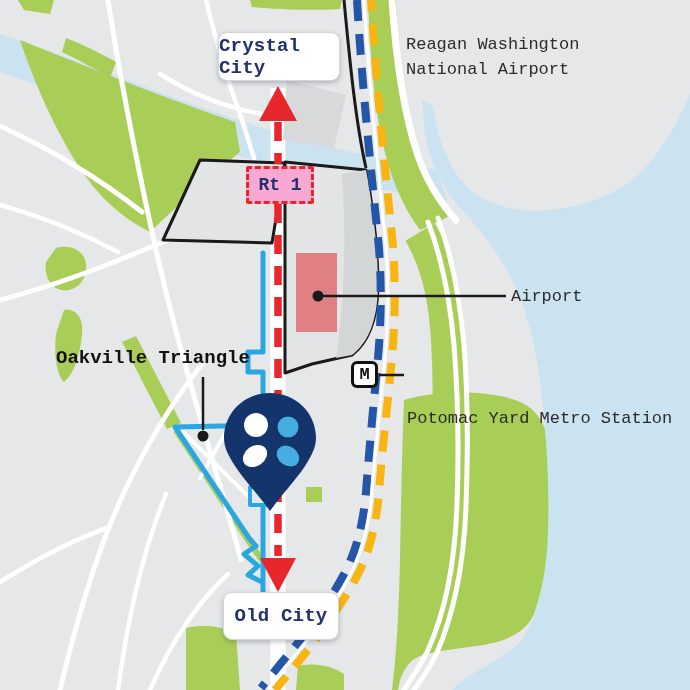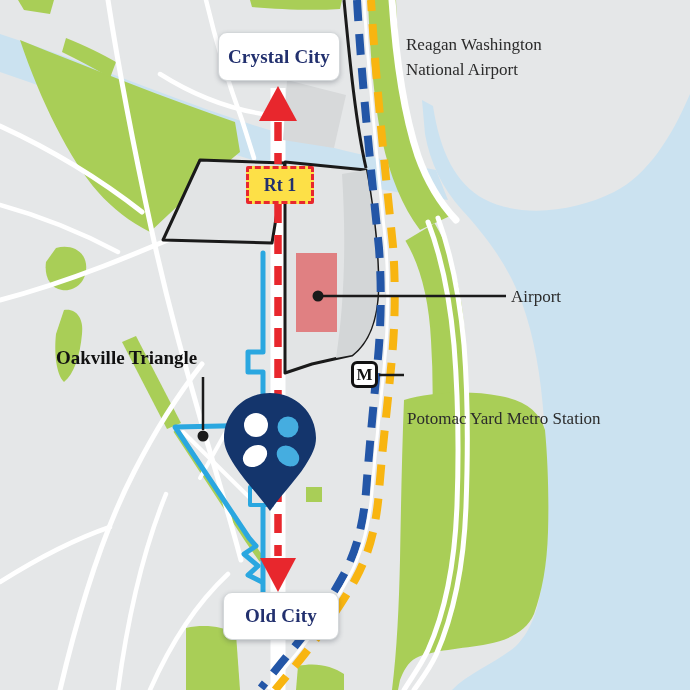--- a/index.html
+++ b/index.html
@@ -1,33 +1,33 @@
 <!DOCTYPE html>
 <html><head>
 <meta charset="utf-8">
 <style>
   html,body{margin:0;padding:0;background:#fff;}
   #map{
     position:relative;width:690px;height:690px;overflow:hidden;
     background:#E5E7E8;
-    font-family:Liberation Serif, serif;
+    font-family:Liberation Mono, monospace;
   }
   #base-art{position:absolute;left:0;top:0;}
   .label{position:absolute;color:#2B2B2B;}
   .place-box{
     position:absolute;background:#fff;border:1px solid #d3d7d9;border-radius:9px;
     box-shadow:0 2px 5px rgba(40,45,60,.28);
     display:flex;align-items:center;justify-content:center;
     color:#22306E;font-weight:bold;font-size:19px;letter-spacing:.2px;
   }
   .crystal-city{left:218px;top:32px;width:120px;height:47px;}
   .old-town{left:223px;top:592px;width:114px;height:46px;}
   .rt1-box{
     position:absolute;left:246px;top:166px;width:62px;height:32px;
-    background:#fde047;border:3px dashed #E8272D;border-radius:2px;
+    background:#f9a8d4;border:3px dashed #E8272D;border-radius:2px;
     display:flex;align-items:center;justify-content:center;
     color:#22306E;font-weight:bold;font-size:18px;
   }
   .airport-label{left:406px;top:32px;width:178px;font-size:17px;font-weight:500;line-height:25px;}
   .target-label{left:511px;top:287px;font-size:17px;font-weight:500;}
   .oakville-label{left:56px;top:347px;font-size:19px;font-weight:bold;color:#111;}
   .metro-label{left:407px;top:363px;width:280px;font-size:17px;font-weight:500;line-height:24px;margin-top:44px;}
   .m-icon{
     position:absolute;left:351px;top:361px;width:27px;height:27px;box-sizing:border-box;
     background:#fff;border:3px solid #111;border-radius:6px;

